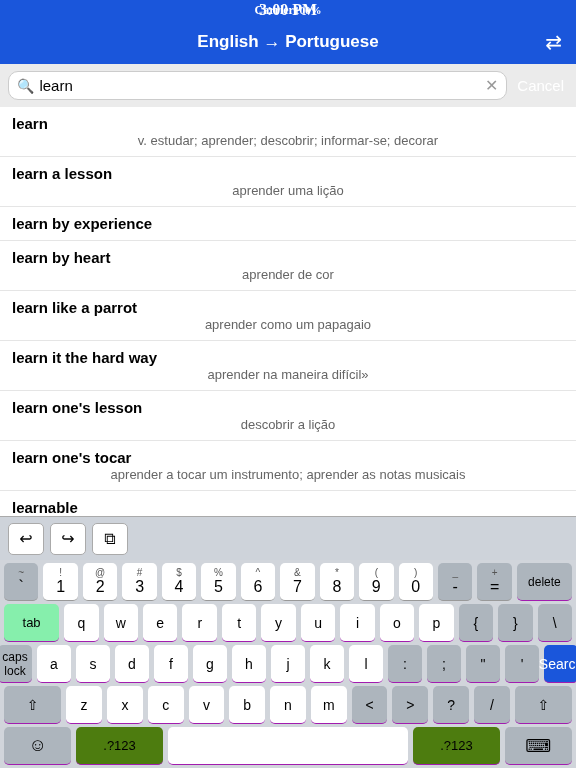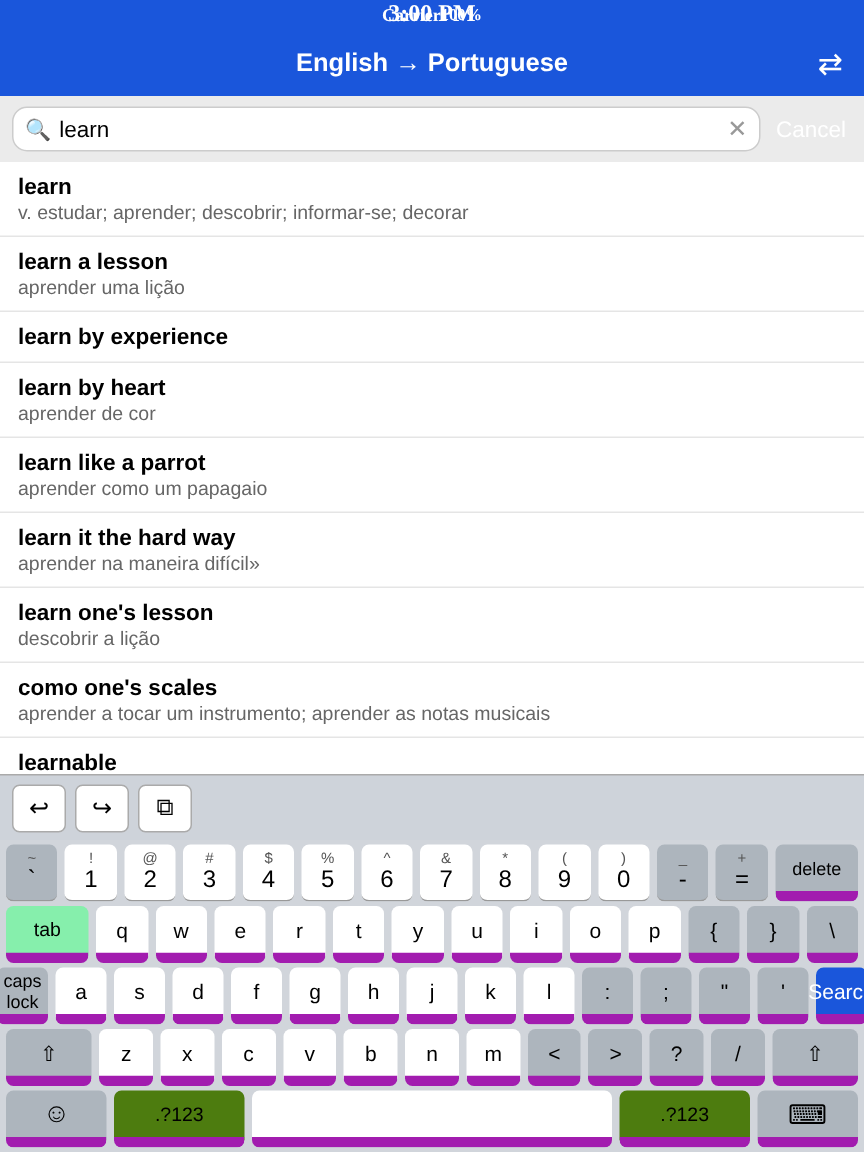--- a/index.html
+++ b/index.html
@@ -107,20 +107,21 @@
     }
     .result-term {
       font-size: 15px;
       font-weight: 600;
       color: #000;
     }
     .result-def {
       font-size: 13px;
       color: #666;
       margin-top: 1px;
+      text-align: center;
     }
 
     
     .keyboard {
       position: absolute;
       bottom: 0;
       left: 0;
       width: 576px;
       background: #d1d5db;
     }
@@ -150,21 +151,21 @@
       display: flex;
       align-items: center;
       justify-content: center;
       gap: 5px;
       margin: 3px 4px;
     }
 
     .key {
       background: white;
       border-radius: 5px;
-      border-bottom: 7px solid #a21caf;
+      border-bottom: 1px solid #a21caf;
       font-size: 14px;
       color: #000;
       text-align: center;
       cursor: pointer;
       display: flex;
       align-items: center;
       justify-content: center;
       height: 38px;
       min-width: 34px;
       flex: 1;
@@ -299,21 +300,21 @@
     </div>
     <div class="result-item">
       <div class="result-term">learn it the hard way</div>
       <div class="result-def">aprender na maneira difícil»</div>
     </div>
     <div class="result-item">
       <div class="result-term">learn one's lesson</div>
       <div class="result-def">descobrir a lição</div>
     </div>
     <div class="result-item">
-      <div class="result-term">como one's scales</div>
+      <div class="result-term">learn one's tocar</div>
       <div class="result-def">aprender a tocar um instrumento; aprender as notas musicais</div>
     </div>
     <div class="result-item">
       <div class="result-term">learnable</div>
       <div class="result-def">adj. que pode ser aprendido</div>
     </div>
   </div>
 
 <div class="keyboard">
 

